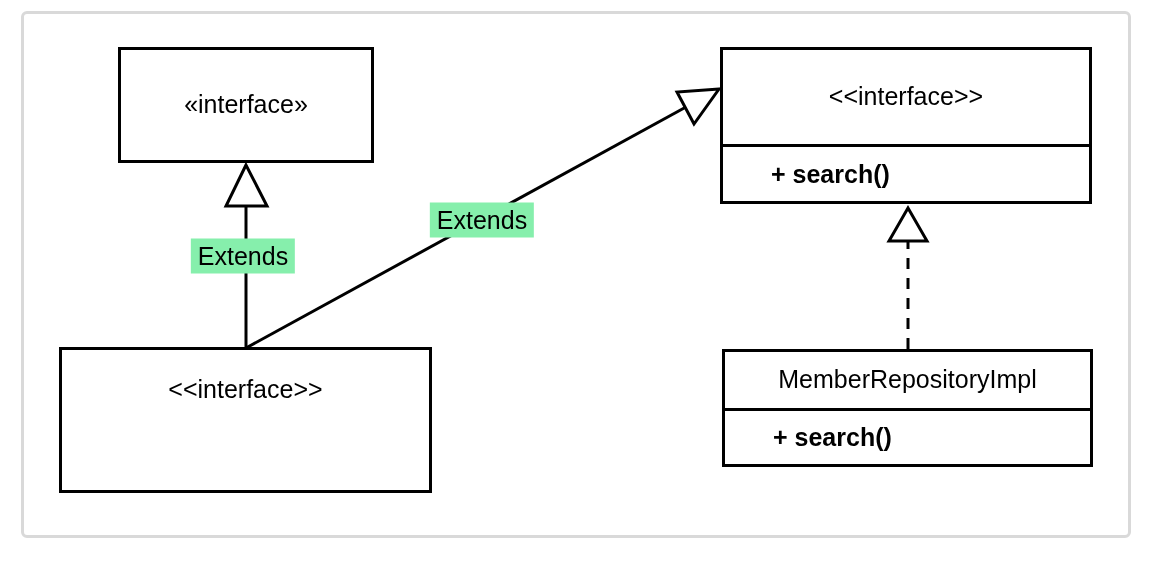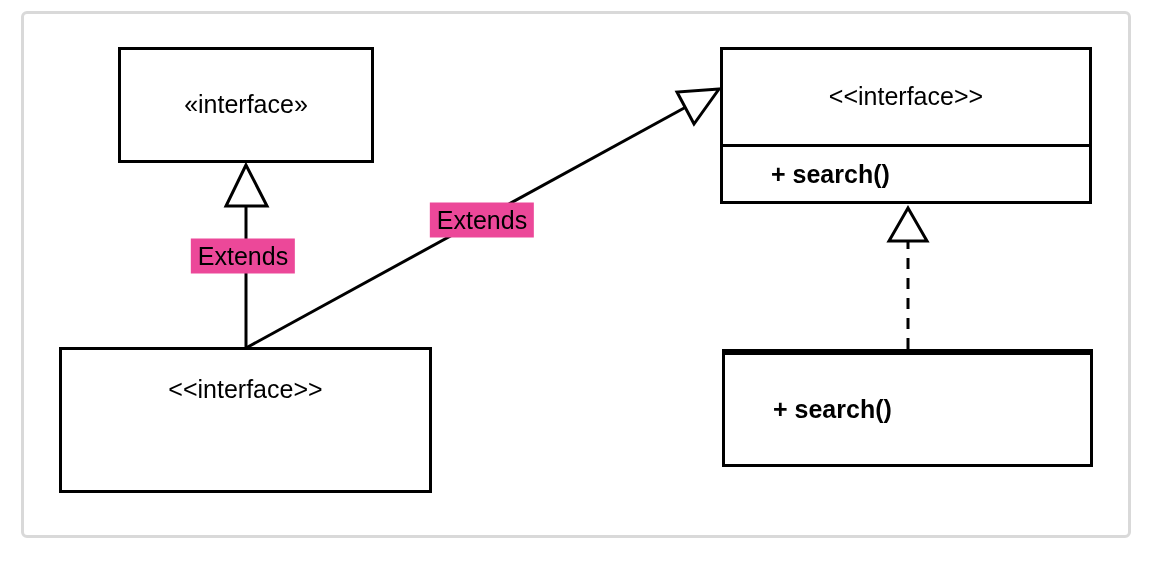--- a/index.html
+++ b/index.html
@@ -68,21 +68,21 @@
 
   .box-member { left: 59px;  top: 347px; width: 373px; height: 146px; }
   .box-member .title-compartment { height: 80px; }
 
   .box-impl   { left: 722px; top: 349px; width: 371px; height: 118px; }
   .box-impl .title-compartment { height: 56px; }
 
   .edge-label {
     position: absolute;
     transform: translate(-50%, -50%);
-    background: #ec4899;
+    background: #86efac;
     padding: 3px 7px;
     font-size: 25px;
     color: #000000;
     white-space: nowrap;
   }
   .label-extends-1 { left: 243px; top: 256px; }
   .label-extends-2 { left: 482px; top: 220px; }
 </style>
 </head>
 <body>
@@ -126,19 +126,22 @@
   <div class="uml-class box-member">
     <div class="col">
       <div class="title-compartment">
         <div>&lt;&lt;interface&gt;&gt;</div>
       </div>
     </div>
   </div>
 
   <div class="uml-class box-impl">
     <div class="col">
+      <div class="title-compartment">
+        <div>MemberRepositoryImpl</div>
+      </div>
       <div class="method-compartment bold">+ search()</div>
     </div>
   </div>
 
   <div class="edge-label label-extends-1">Extends</div>
   <div class="edge-label label-extends-2">Extends</div>
 </div>
 
 </body></html>

